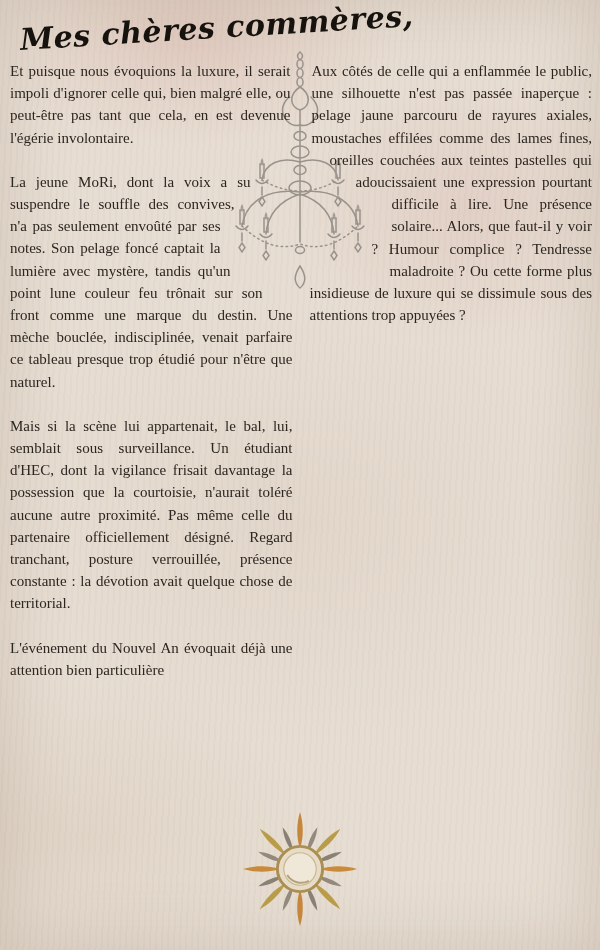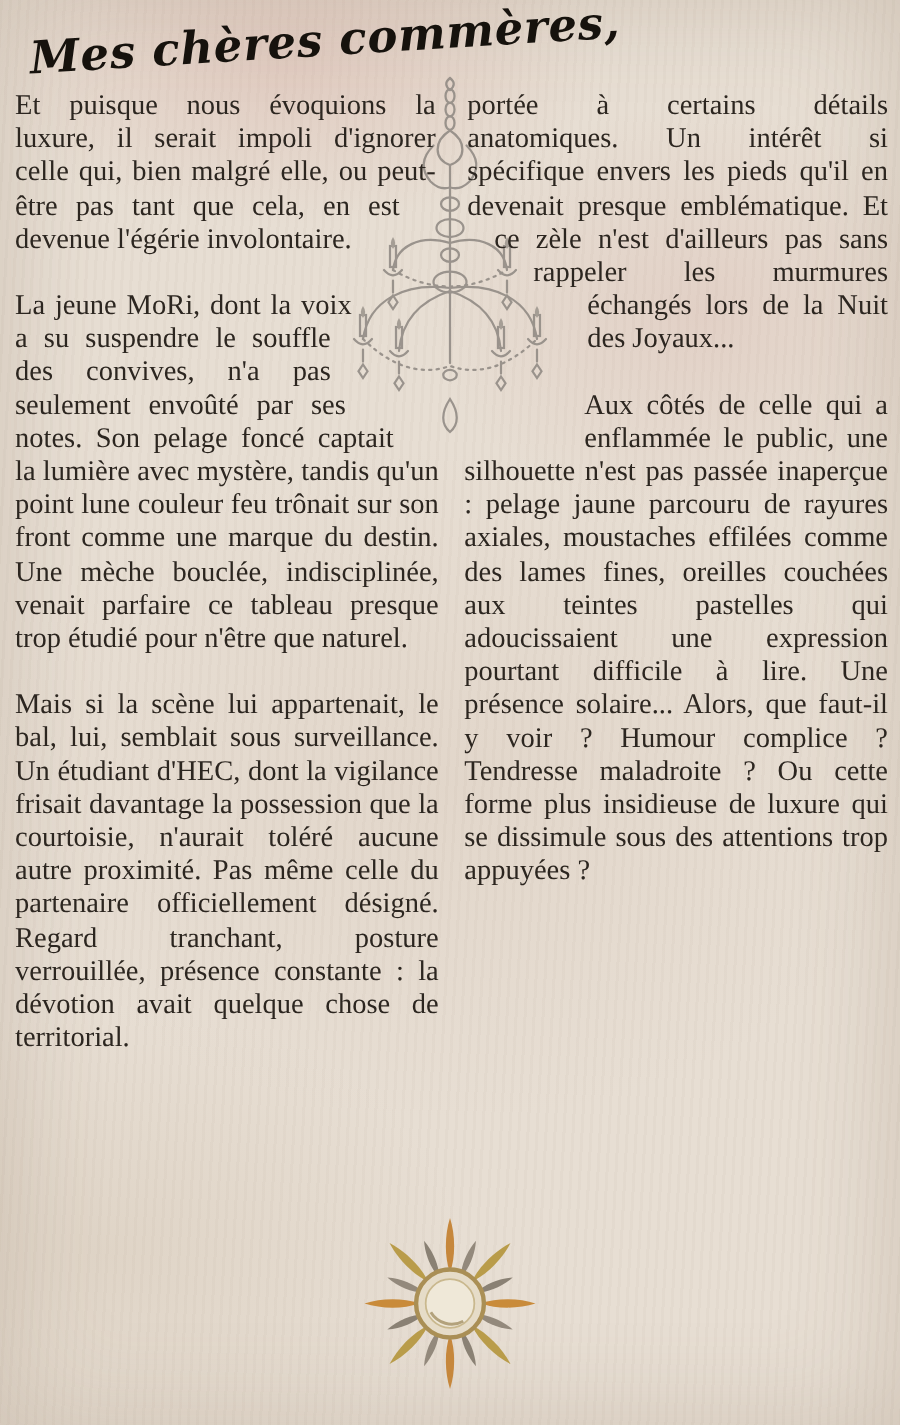--- a/index.html
+++ b/index.html
@@ -48,21 +48,21 @@
   .columns {
     position: absolute;
     top: 60px;
     left: 10px;
     width: 582px;
     display: flex;
     gap: 17px;
   }
   .col {
     width: 283px;
-    font-size: 19px;
+    font-size: 15px;
     line-height: 22.2px;
     color: #2c2620;
     text-align: justify;
     hyphens: none;
   }
   .col p { margin: 0 0 22px; }
 
   .sp { display: block; }
   .spR { float: right; }
   .spL { float: left; }
@@ -153,30 +153,30 @@
       <span class="sp spR" style="width:2px;height:68px"></span>
       <span class="sp spR cr" style="width:26px;height:22px"></span>
       <span class="sp spR cr" style="width:42px;height:50px"></span>
       <span class="sp spR cr" style="width:58px;height:22px"></span>
       <span class="sp spR cr" style="width:72px;height:22px"></span>
       <span class="sp spR cr" style="width:62px;height:22px"></span>
       <span class="sp spR cr" style="width:30px;height:22px"></span>
       <p>Et puisque nous évoquions la luxure, il serait impoli d'ignorer celle qui, bien malgré elle, ou peut-être pas tant que cela, en est devenue l'égérie involontaire.</p>
       <p>La jeune MoRi, dont la voix a su suspendre le souffle des convives, n'a pas seulement envoûté par ses notes. Son pelage foncé captait la lumière avec mystère, tandis qu'un point lune couleur feu trônait sur son front comme une marque du destin. Une mèche bouclée, indisciplinée, venait parfaire ce tableau presque trop étudié pour n'être que naturel.</p>
       <p>Mais si la scène lui appartenait, le bal, lui, semblait sous surveillance. Un étudiant d'HEC, dont la vigilance frisait davantage la possession que la courtoisie, n'aurait toléré aucune autre proximité. Pas même celle du partenaire officiellement désigné. Regard tranchant, posture verrouillée, présence constante : la dévotion avait quelque chose de territorial.</p>
+      <p>L'événement du Nouvel An évoquait déjà une attention bien particulière</p>
     </div>
 
     <div class="col">
       <span class="sp spL" style="width:2px;height:90px"></span>
       <span class="sp spL cl" style="width:20px;height:22px"></span>
       <span class="sp spL cl" style="width:46px;height:22px"></span>
       <span class="sp spL cl" style="width:82px;height:22px"></span>
       <span class="sp spL cl" style="width:62px;height:44px"></span>
       <span class="sp spL cl" style="width:80px;height:22px"></span>
-      <p>portée à certains détails anatomiques. Un intérêt si spécifique envers les pieds qu'il en devenait presque emblématique. Et ce zèle n'est d'ailleurs pas sans rappeler les murmures échangés lors de la Nuit des Joyaux...</p>
       <p>Aux côtés de celle qui a enflammée le public, une silhouette n'est pas passée inaperçue : pelage jaune parcouru de rayures axiales, moustaches effilées comme des lames fines, oreilles couchées aux teintes pastelles qui adoucissaient une expression pourtant difficile à lire. Une présence solaire... Alors, que faut-il y voir ? Humour complice ? Tendresse maladroite ? Ou cette forme plus insidieuse de luxure qui se dissimule sous des attentions trop appuyées ?</p>
     </div>
 
   </div>
 
   <div class="sun">
     <svg viewBox="0 0 120 120" width="118" height="118" xmlns="http://www.w3.org/2000/svg">
       <defs>
         <path id="rl" d="M60 39 C64 28 63.5 13 60 2 C56.5 13 56 28 60 39 Z"></path>
         <path id="rs" d="M60 41 C63 33 63 23 60 14 C57 23 57 33 60 41 Z"></path>

